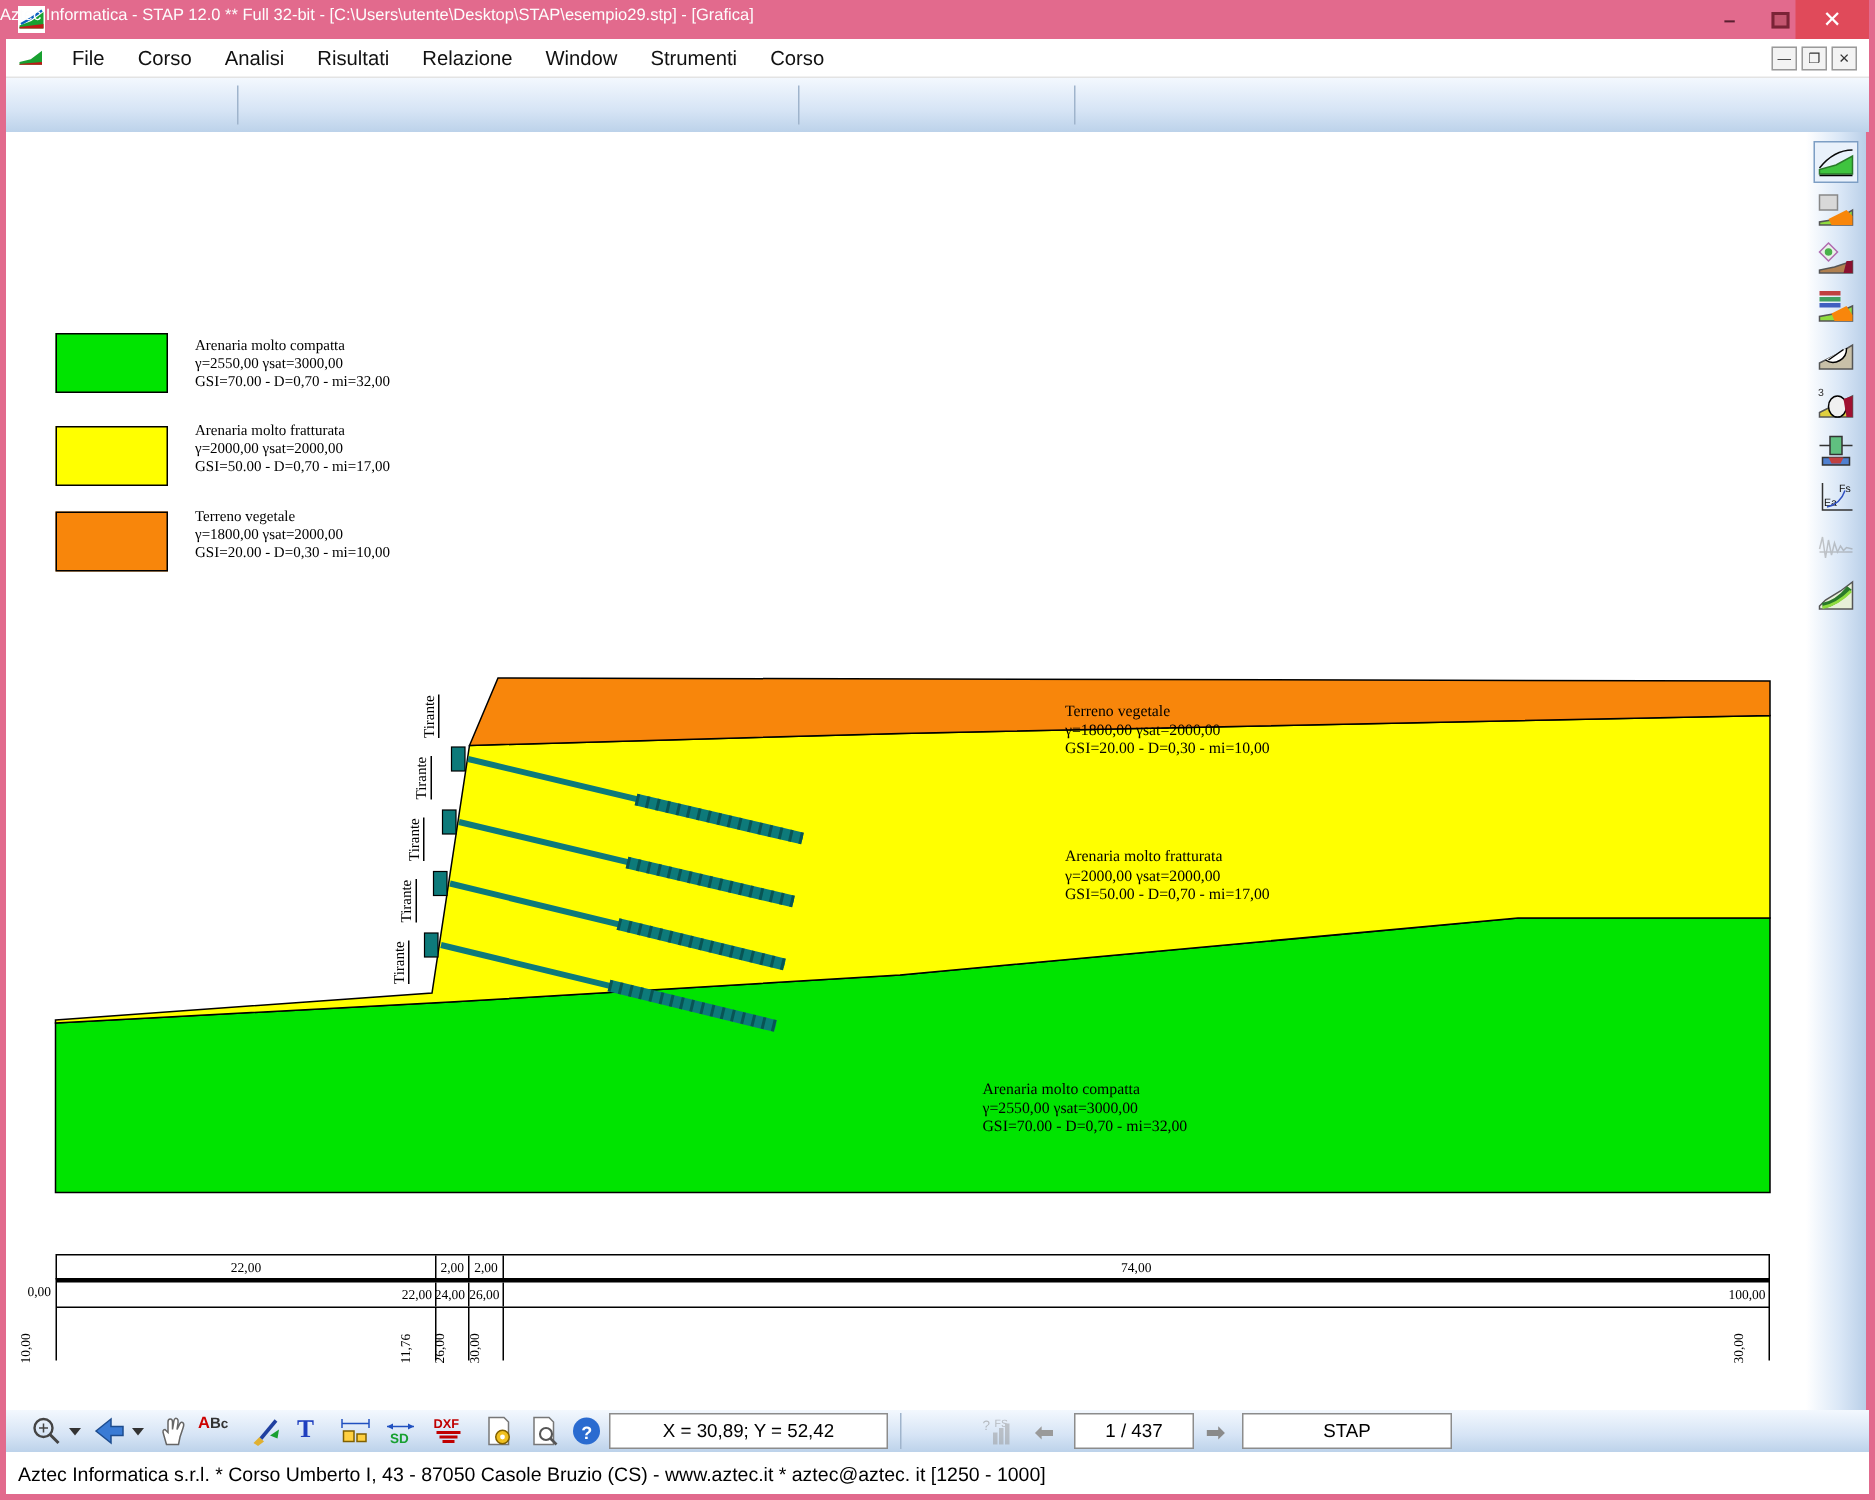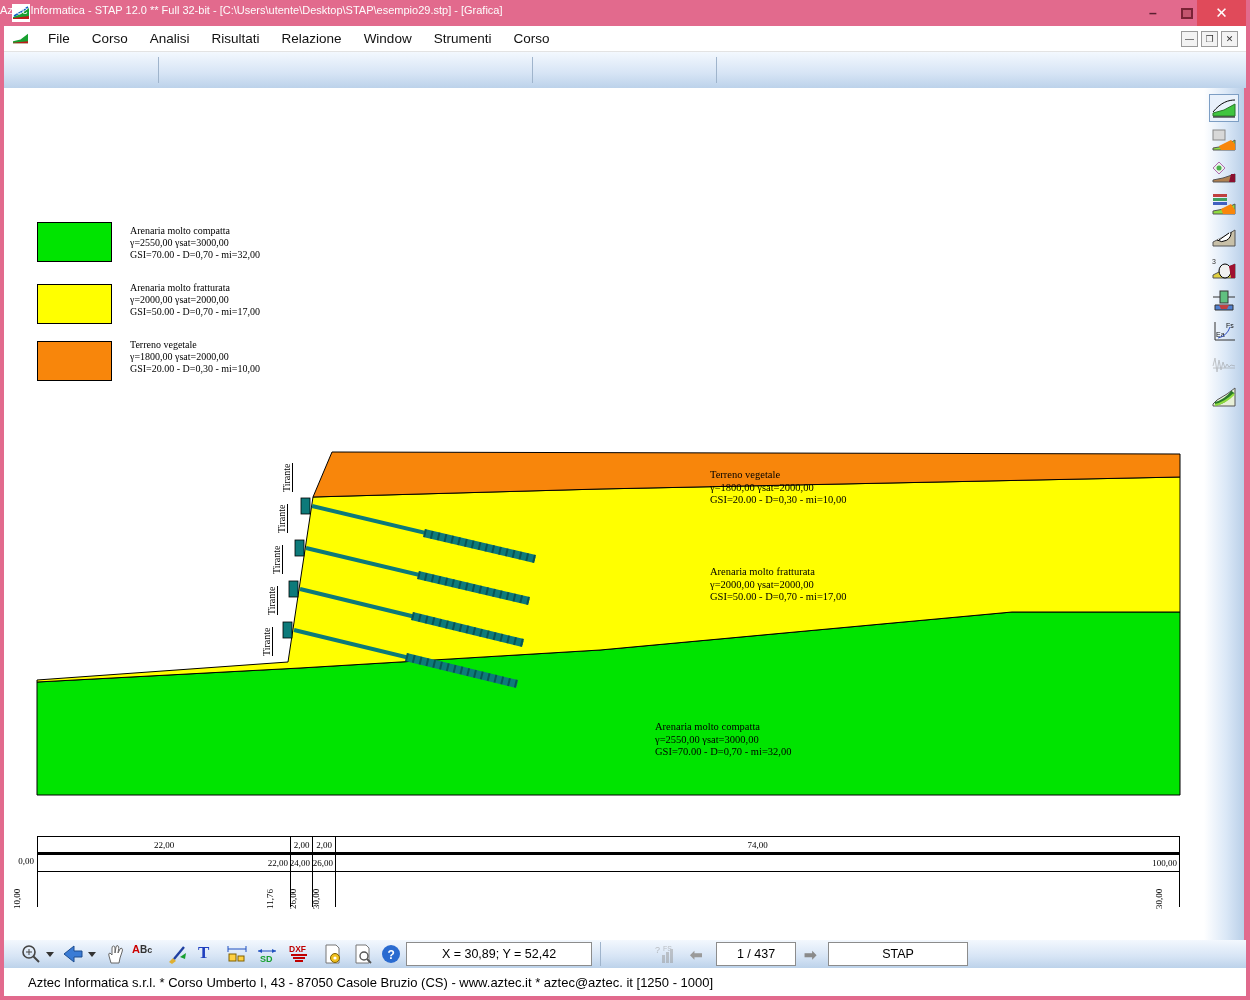--- a/index.html
+++ b/index.html
@@ -92,21 +92,21 @@
      border-right:4px solid transparent; border-top:5px solid #333; }
   .coord-box { position:absolute; left:402px; top:2px; width:186px; height:24px; background:#fff;
      border:1px solid #8c8c8c; display:flex; align-items:center; justify-content:center; font-size:12.5px; }
   .page-box { position:absolute; left:712px; top:2px; width:80px; height:24px; background:#fff;
      border:1px solid #8c8c8c; display:flex; align-items:center; justify-content:center; font-size:12.5px; }
   .bell-box { position:absolute; left:824px; top:2px; width:140px; height:24px; background:#fff;
      border:1px solid #8c8c8c; display:flex; align-items:center; justify-content:center; font-size:12.5px; }
   .nav-arrow { position:absolute; top:6px; font-size:15px; font-weight:bold; color:#9a9a9a; }
   .nav-arrow.on { color:#8a8a8a; }
   .statusbar { position:absolute; left:4px; top:968px; width:1242px; height:28px; background:#fff;
-     display:flex; align-items:center; font-size:13px; color:#000; padding-left:24px; }
+     display:flex; align-items:center; font-size:13px; color:#000; padding-left:8px; }
 
   .txt-red { color:#c00; font-weight:bold; }
 </style>
 </head>
 <body>
 
 <div class="window">
 
   <div class="titlebar">
     <svg class="app-icon" viewBox="0 0 18 18">

